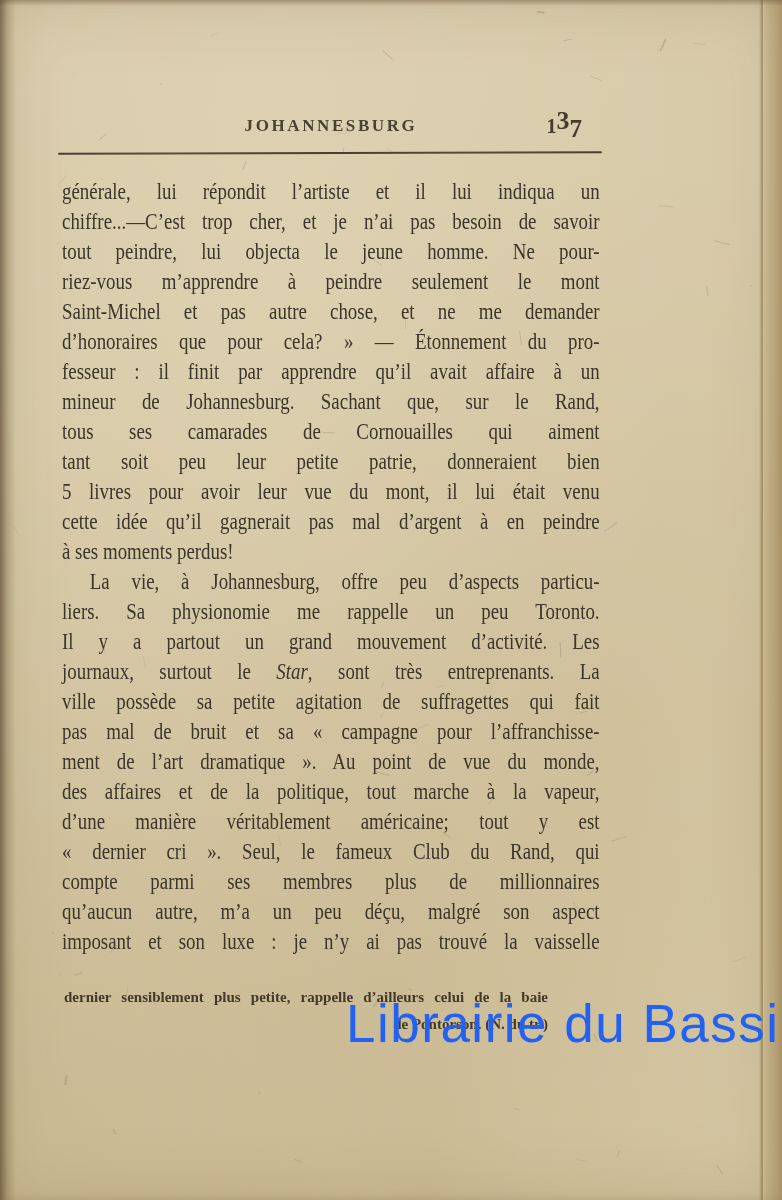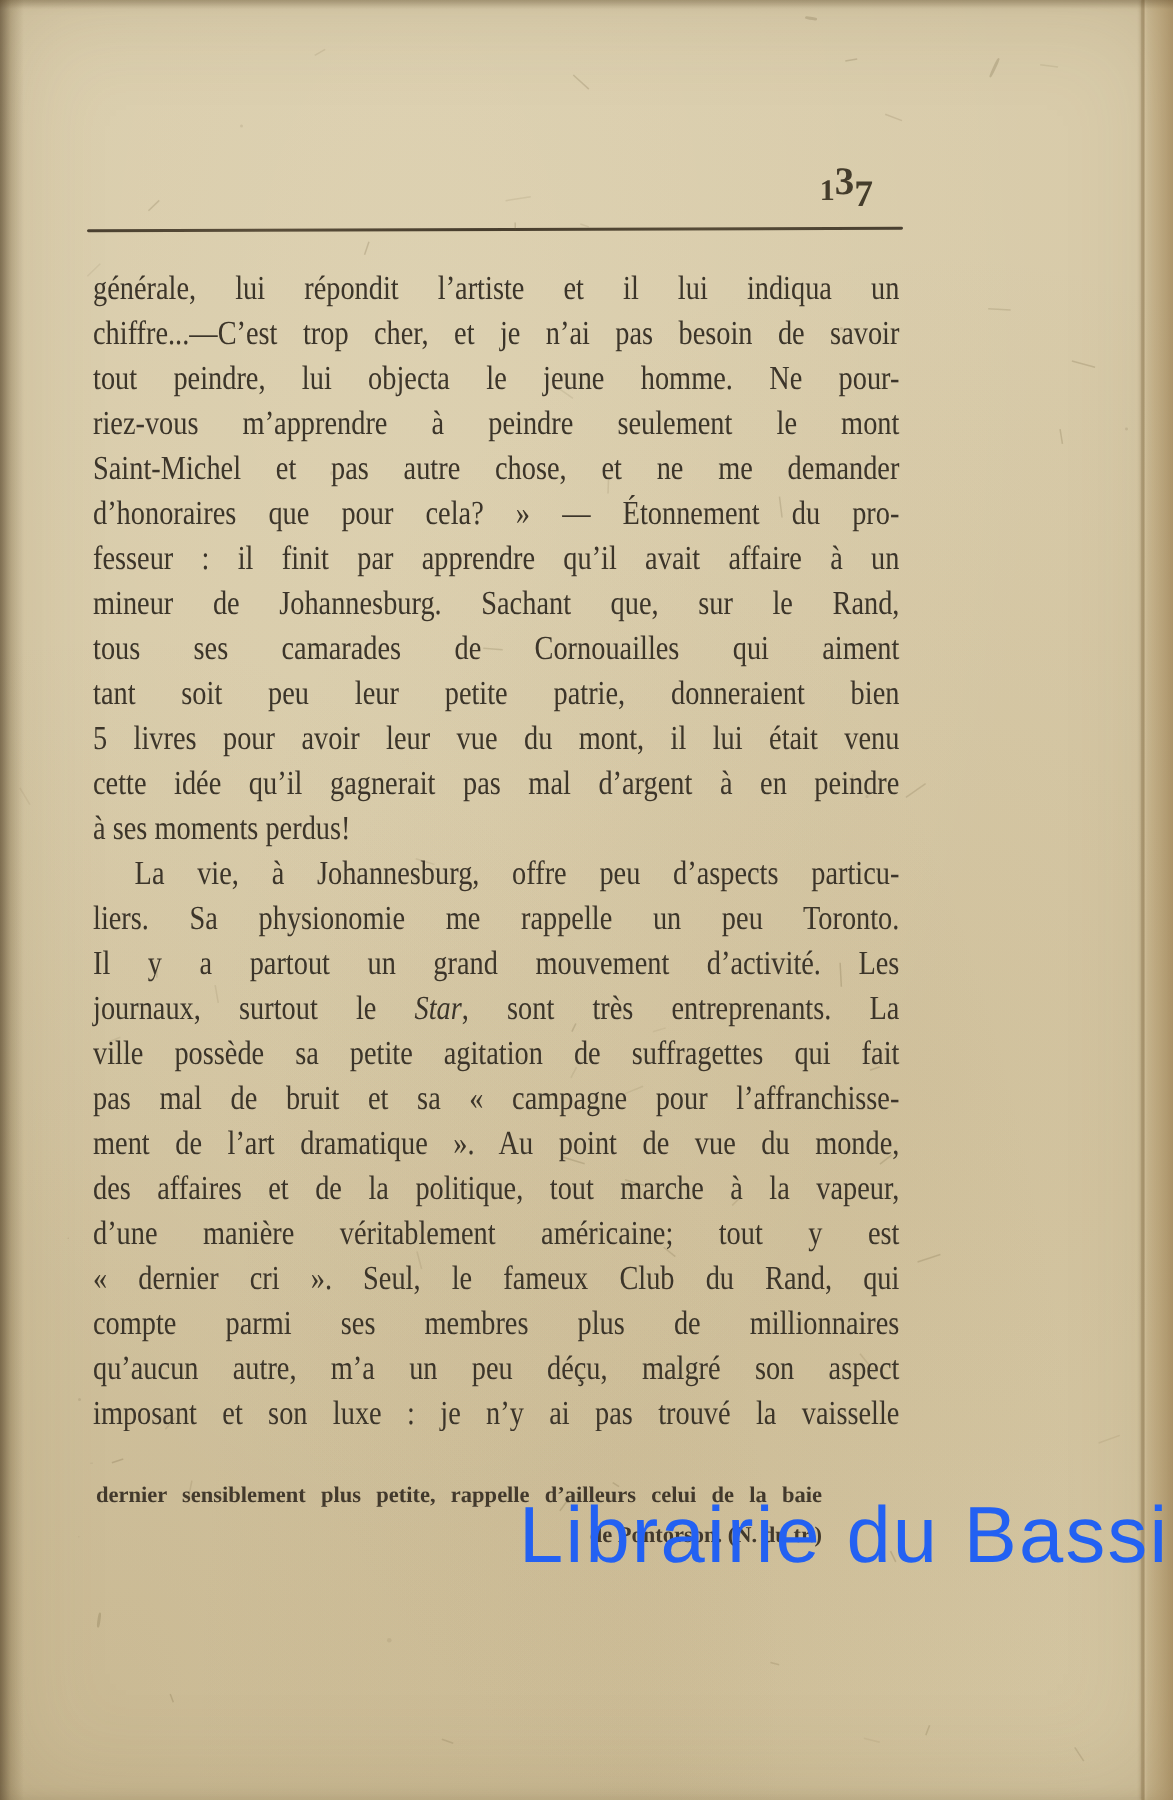--- a/index.html
+++ b/index.html
@@ -87,20 +87,21 @@
 </style>
 </head>
 <body>
 
 <div id="page">
 
   <div class="right-crease"></div>
   <div class="right-edge"></div>
 
   <div class="header">
+    <span class="running-title">JOHANNESBURG</span>
     <span class="pagenum"><span class="d1">1</span><span class="d2">3</span><span class="d3">7</span></span>
   </div>
 
   <div class="rule"></div>
 
   <div class="bodytext">
     <div>
       <div class="ln">générale, lui répondit l’artiste et il lui indiqua un</div>
       <div class="ln">chiffre...—C’est trop cher, et je n’ai pas besoin de savoir</div>
       <div class="ln">tout peindre, lui objecta le jeune homme. Ne pour-</div>

